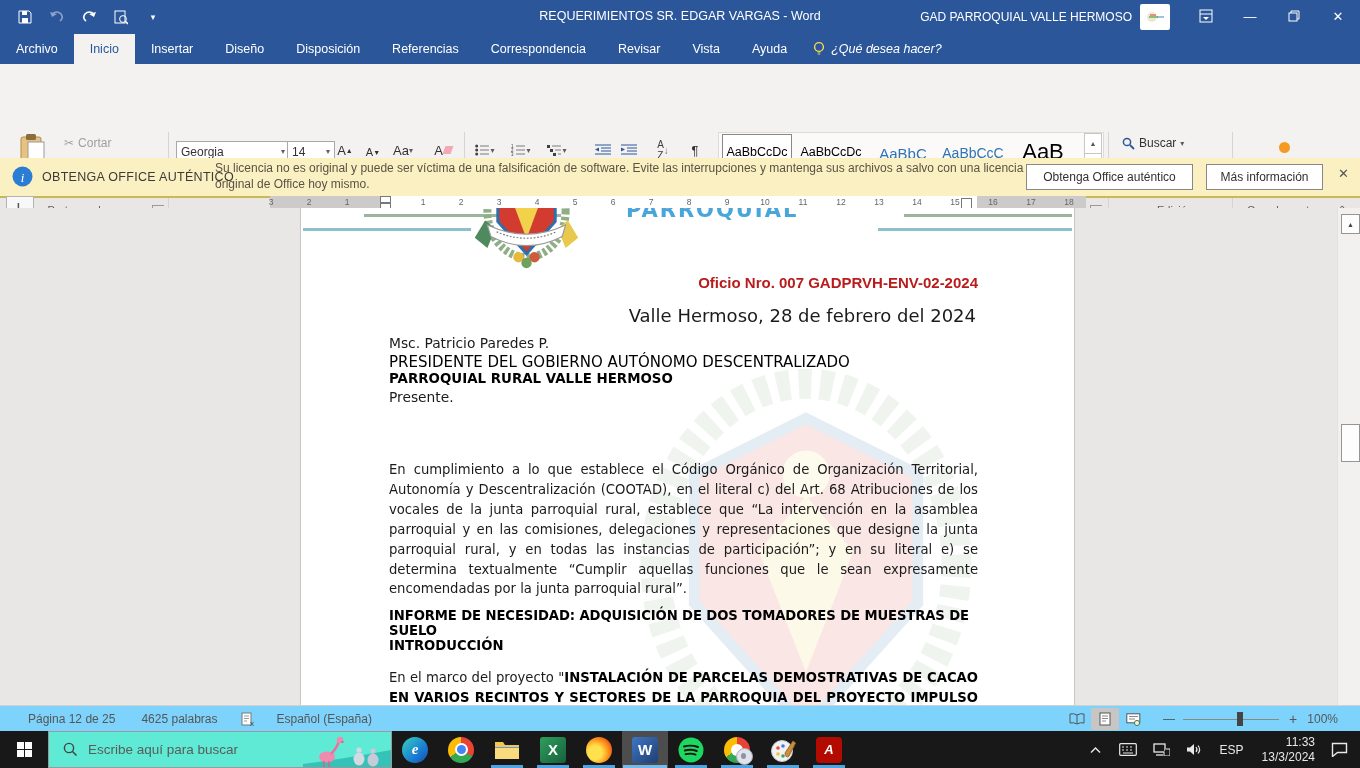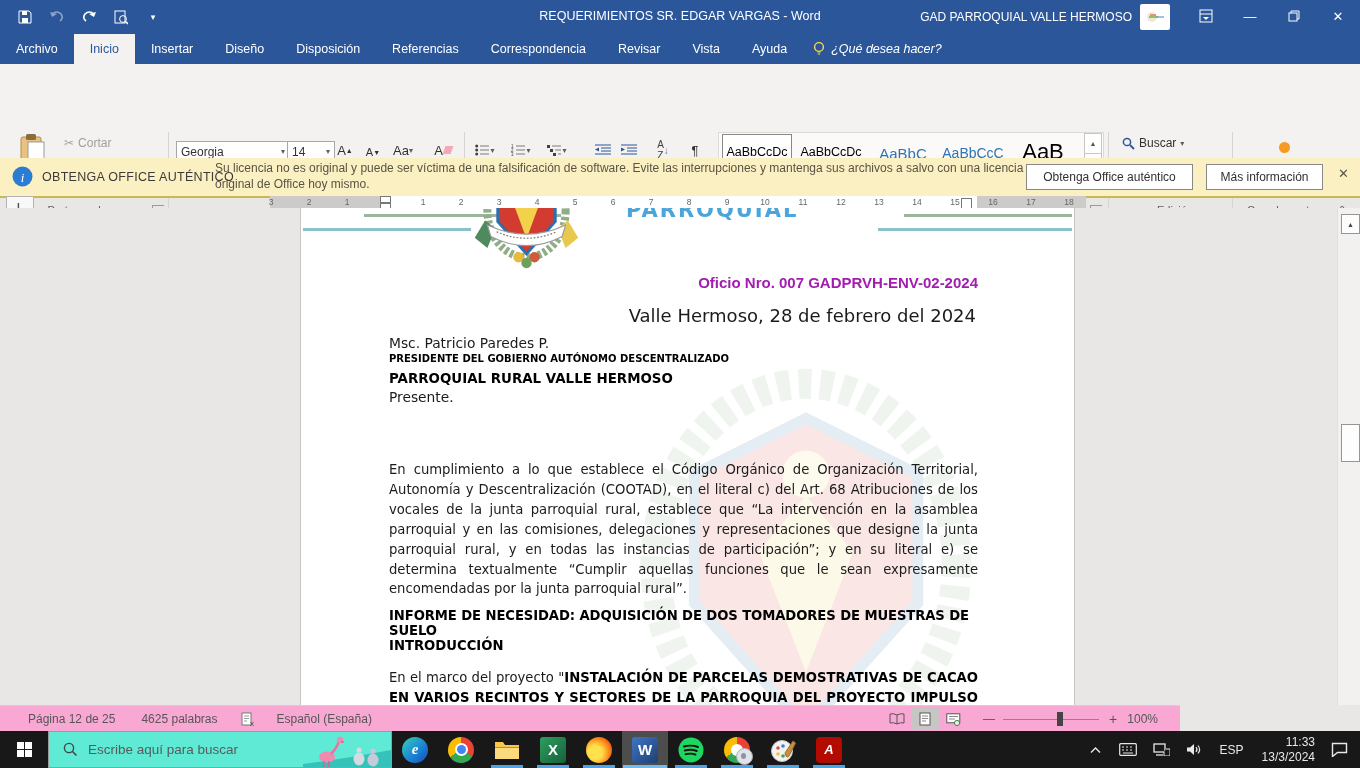--- a/index.html
+++ b/index.html
@@ -46,21 +46,21 @@
   .tabsel{left:6px;top:0;width:26px;height:20px;background:#f8f8f8;border:1px solid #b5b3b1;display:flex;align-items:center;justify-content:center;font-size:10px;color:#555;font-weight:bold;}
   .indmark{width:9px;height:9px;background:#fff;border:1px solid #777;}
   
   .docarea{left:0;top:208px;width:1360px;height:497px;background:#e9e7e5;overflow:hidden;}
   .page{left:300px;top:0;width:773px;height:497px;background:#fff;border:1px solid #c8c6c4;border-top:none;overflow:hidden;}
   .doc{font-family:"DejaVu Sans",sans-serif;color:#1b1b1b;}
   .deco{height:3px;}
   .scrolltrack{left:1337px;top:0;width:23px;height:497px;background:#f2f1f0;border-left:1px solid #e3e1df;}
   .scrollbtn{left:3px;width:17px;height:18px;background:#fdfdfd;border:1px solid #979593;display:flex;align-items:center;justify-content:center;font-size:7px;color:#444;}
   
-  .statusbar{left:0;top:705px;width:1180px;height:26px;background:#f9a8d4;border-top:1px solid #d3d1cf;color:#565656;font-size:12px;display:flex;align-items:center;}
+  .statusbar{left:0;top:705px;width:1360px;height:26px;background:#7dd3fc;border-top:1px solid #d3d1cf;color:#565656;font-size:12px;display:flex;align-items:center;}
   .viewbtn{width:28px;height:22px;display:flex;align-items:center;justify-content:center;}
   
   .taskbar{left:0;top:731px;width:1360px;height:37px;background:#181818;display:flex;align-items:center;}
   .tile{width:46px;height:37px;display:flex;align-items:center;justify-content:center;position:relative;}
   .runline{position:absolute;bottom:0;left:7px;width:32px;height:3px;background:#4fa3e0;}
   .tray{color:#e8e8e8;font-size:12px;display:flex;align-items:center;}
   .appic{width:26px;height:26px;border-radius:4px;display:flex;align-items:center;justify-content:center;color:#fff;font-weight:bold;font-size:15px;}
   svg{display:block;}
 </style>
 </head>
@@ -445,25 +445,25 @@
           <path d="M16 60 Q50 76 84 60 l-3 10 Q50 86 19 70 Z" fill="#fff" stroke="#999" stroke-width="1"></path>
           <path d="M24 66 Q50 77 76 66" fill="none" stroke="#777" stroke-width="1" stroke-dasharray="1.5 1.5"></path>
           <circle cx="43" cy="88" r="4.5" fill="#e7b93c"></circle>
             <circle cx="57" cy="88" r="4.5" fill="#cf5b3f"></circle>
             <circle cx="50" cy="93" r="4.5" fill="#70a15c"></circle>
         </svg>
       </div>
 
       <div class="abs" style="left:325px;top:-10px;font-weight:bold;font-size:21px;letter-spacing:2px;color:#49a5da;">PARROQUIAL</div>
 
-      <div class="abs" style="left:88px;top:66px;width:589px;text-align:right;font-family:'Liberation Sans',sans-serif;font-weight:bold;font-size:15px;color:#a21caf;">Oficio Nro. 007 GADPRVH-ENV-02-2024</div>
+      <div class="abs" style="left:88px;top:66px;width:589px;text-align:right;font-family:'Liberation Sans',sans-serif;font-weight:bold;font-size:15px;color:#b91c1c;">Oficio Nro. 007 GADPRVH-ENV-02-2024</div>
       <div class="abs" style="left:88px;top:97px;width:587px;text-align:right;font-size:18px;">Valle Hermoso, 28 de febrero del 2024</div>
 
       <div class="abs" style="left:88px;top:127px;font-size:13.8px;">Msc. Patricio Paredes P.</div>
-      <div class="abs" style="left:88px;top:145px;font-size:10px;font-weight:bold;color:#000;">PRESIDENTE DEL GOBIERNO AUTÓNOMO DESCENTRALIZADO</div>
+      <div class="abs" style="left:88px;top:145px;font-size:15px;font-weight:normal;color:#000;">PRESIDENTE DEL GOBIERNO AUTÓNOMO DESCENTRALIZADO</div>
       <div class="abs" style="left:88px;top:163px;font-size:13.4px;font-weight:bold;color:#000;">PARROQUIAL RURAL VALLE HERMOSO</div>
       <div class="abs" style="left:88px;top:181px;font-size:13.8px;">Presente.</div>
 
 
       <div class="abs" style="left:88px;top:252px;width:589px;font-size:13.2px;line-height:19.9px;text-align:justify;">En cumplimiento a lo que establece el Código Orgánico de Organización Territorial, Autonomía y Descentralización (COOTAD), en el literal c)  del Art. 68  Atribuciones de los vocales de la junta parroquial rural, establece que “La intervención en la asamblea parroquial y en las comisiones, delegaciones y representaciones que designe la junta parroquial rural, y en todas las instancias de participación”; y en su literal e)  se  determina textualmente “Cumplir aquellas funciones que le sean expresamente encomendadas por la junta parroquial rural”.</div>
 
       <div class="abs" style="left:88px;top:400px;width:589px;font-size:13.2px;font-weight:bold;color:#000;letter-spacing:-.1px;">INFORME DE NECESIDAD: ADQUISICIÓN DE DOS TOMADORES DE MUESTRAS DE SUELO</div>
       <div class="abs" style="left:88px;top:430px;font-size:13.2px;font-weight:bold;color:#000;">INTRODUCCIÓN</div>
 
       <div class="abs" style="left:88px;top:460px;width:589px;font-size:13.2px;line-height:19.9px;text-align:justify;">

